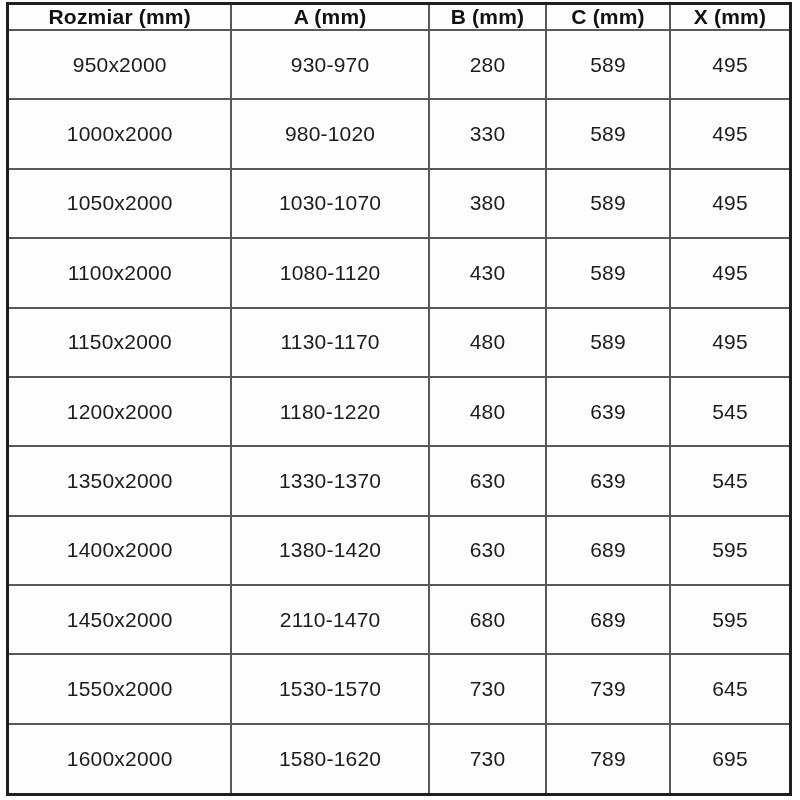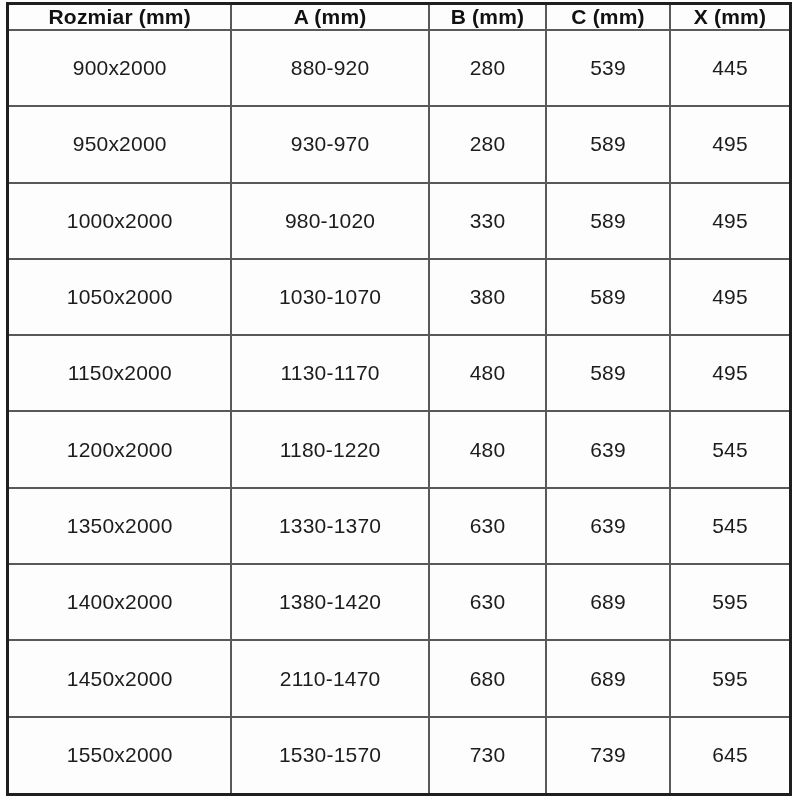--- a/index.html
+++ b/index.html
@@ -67,44 +67,44 @@
       <tr>
           <th>Rozmiar (mm)</th>
           <th>A (mm)</th>
           <th>B (mm)</th>
           <th>C (mm)</th>
           <th>X (mm)</th>
         </tr>
     </thead>
     <tbody>
         <tr>
-          <td>900x2000</td>
-          <td>880-920</td>
-          <td>280</td>
-          <td>539</td>
-          <td>445</td>
-        </tr>
-        <tr>
           <td>950x2000</td>
           <td>930-970</td>
           <td>280</td>
           <td>589</td>
           <td>495</td>
         </tr>
         <tr>
           <td>1000x2000</td>
           <td>980-1020</td>
           <td>330</td>
           <td>589</td>
           <td>495</td>
         </tr>
         <tr>
           <td>1050x2000</td>
           <td>1030-1070</td>
           <td>380</td>
+          <td>589</td>
+          <td>495</td>
+        </tr>
+        <tr>
+          <td>1100x2000</td>
+          <td>1080-1120</td>
+          <td>430</td>
           <td>589</td>
           <td>495</td>
         </tr>
         <tr>
           <td>1150x2000</td>
           <td>1130-1170</td>
           <td>480</td>
           <td>589</td>
           <td>495</td>
         </tr>
@@ -136,15 +136,22 @@
           <td>689</td>
           <td>595</td>
         </tr>
         <tr>
           <td>1550x2000</td>
           <td>1530-1570</td>
           <td>730</td>
           <td>739</td>
           <td>645</td>
         </tr>
+        <tr>
+          <td>1600x2000</td>
+          <td>1580-1620</td>
+          <td>730</td>
+          <td>789</td>
+          <td>695</td>
+        </tr>
       </tbody>
   </table>
 </div>
 
 </body></html>

